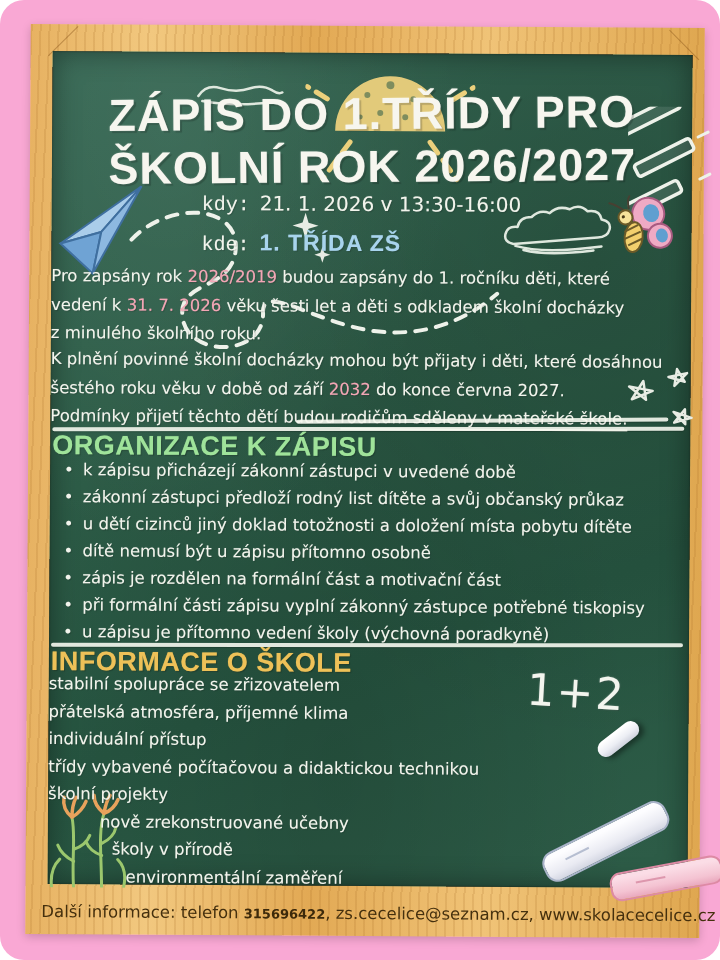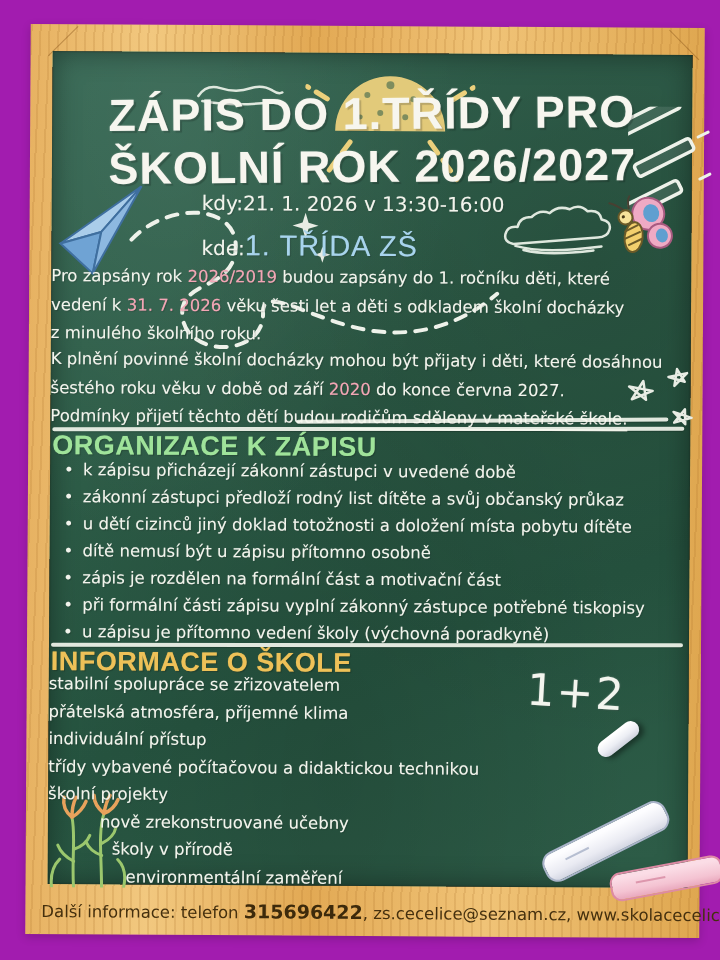--- a/index.html
+++ b/index.html
@@ -1,17 +1,17 @@
 <!DOCTYPE html>
 <html><head>
 <meta charset="utf-8">
 <style>
   html,body{margin:0;padding:0;background:#ffffff;}
-  .page{position:relative;width:720px;height:960px;background:#a21caf;overflow:hidden;
-        font-family:"DejaVu Sans",sans-serif;}
+  .page{position:relative;width:720px;height:960px;background:#f9a8d4;overflow:hidden;
+        font-family:"DejaVu Sans",sans-serif;border-radius:24px;}
   
   .poster{position:absolute;left:28px;top:26px;width:674px;height:910px;
           transform:rotate(0.35deg);
           background:
             repeating-linear-gradient(92deg, rgba(160,100,30,.16) 0 2px, rgba(255,255,255,0) 2px 9px),
             linear-gradient(90deg,#e7b262 0%,#f2c87f 18%,#e2a954 42%,#f0c377 68%,#dfa750 100%);
           box-shadow:0 3px 10px rgba(0,0,0,.18);}
   .corner{position:absolute;width:1px;background:rgba(120,70,15,.4);}
   .corner.tl{left:32px;top:-4px;height:42px;transform:rotate(45deg);}
   .corner.tr{right:20px;top:-4px;height:42px;transform:rotate(-45deg);}
@@ -27,30 +27,30 @@
   
   .chalk{color:#f2f4ec;text-shadow:0 0 1px rgba(255,255,255,.35), 1px 1px 1px rgba(0,0,0,.18);}
   .title{position:absolute;left:0;top:34px;width:100%;text-align:center;
          font-family:"Liberation Sans",sans-serif;font-weight:700;
          font-size:45px;line-height:53px;letter-spacing:1px;color:#f7f6ef;
          transform:rotate(-0.8deg);
          text-shadow:0 0 2px rgba(255,255,255,.25), 2px 2px 1px rgba(0,0,0,.2);}
   .when,.where{position:absolute;left:150px;font-size:20px;font-weight:500;}
   .when{top:139px;}
   .where{top:177px;}
-  .when .lbl,.where .lbl{}
-  .where .val{color:#a8d4ed;font-weight:400;font-size:29px;letter-spacing:1px;
+  .when .lbl,.where .lbl{margin-right:10px;font-family:Liberation Mono, monospace;}
+  .where .val{color:#a8d4ed;font-weight:700;font-size:23px;letter-spacing:1px;
               font-family:"Liberation Sans",sans-serif;
               text-shadow:0 0 1px rgba(168,212,237,.5), 1px 1px 1px rgba(0,0,0,.2);margin-top:40px;}
   .para{position:absolute;left:0;width:640px;font-size:16.5px;line-height:28.5px;white-space:nowrap;}
   .p1{top:211px;}
   .p2{top:294px;}
   .c-pink{color:#f2a6b5;text-shadow:0 0 1px rgba(242,166,181,.5),1px 1px 1px rgba(0,0,0,.2);}
   .u{border-bottom:2px solid rgba(244,246,238,.9);padding-bottom:1px;}
-  .b{font-size:19px;font-weight:700;}
+  .b{font-size:13px;font-weight:700;}
   .heading{position:absolute;left:2px;font-family:"Liberation Sans",sans-serif;
            font-weight:700;font-size:27px;letter-spacing:.5px;}
   .h-org{top:379px;color:#9fe39a;text-shadow:0 0 1px rgba(159,227,154,.5),1px 1px 1px rgba(0,0,0,.25);}
   .h-info{top:595px;color:#eec158;text-shadow:0 0 1px rgba(238,193,88,.5),1px 1px 1px rgba(0,0,0,.25);}
   .bullets{position:absolute;left:14px;top:405px;margin:0;padding:0;list-style:none;
            font-size:16.5px;line-height:27px;white-space:nowrap;}
   .bullets li{position:relative;padding-left:19px;}
   .bullets .dot{position:absolute;left:0;top:0;}
   .info-list{position:absolute;left:0;top:619px;font-size:16.5px;line-height:27.5px;white-space:nowrap;}
   .chalk-line{position:absolute;height:4px;background:rgba(246,248,240,.9);border-radius:3px;
@@ -197,21 +197,21 @@
         <span class="lbl">kde:</span><span class="val">1. TŘÍDA ZŠ</span>
       </div>
 
       <div class="para p1 chalk">
           <div class="line"><span>Pro zapsány rok </span><span class="c-pink">2026/2019</span><span> budou zapsány do 1. ročníku děti, které</span></div>
           <div class="line"><span>vedení k </span><span class="c-pink">31. 7. 2026</span><span> věku šesti let a děti s odkladem školní docházky</span></div>
           <div class="line"><span>z minulého školního roku.</span></div>
         </div>
       <div class="para p2 chalk">
           <div class="line"><span>K plnění povinné školní docházky mohou být přijaty i děti, které dosáhnou</span></div>
-          <div class="line"><span>šestého roku věku v době od září </span><span class="c-pink">2020</span><span> do konce června 2027.</span></div>
+          <div class="line"><span>šestého roku věku v době od září </span><span class="c-pink">2032</span><span> do konce června 2027.</span></div>
           <div class="line"><span>Podmínky přijetí těchto dětí budou </span><span class="u">rodičům sděleny v mateřské škole.</span></div>
         </div>
 
       <div class="chalk-line cl-partial"></div>
       <div class="chalk-line cl-1"></div>
 
       <div class="heading h-org">ORGANIZACE K ZÁPISU</div>
       <ul class="bullets chalk">
           <li><span class="dot">•</span><span>k zápisu přicházejí zákonní zástupci v uvedené době</span></li>
           <li><span class="dot">•</span><span>zákonní zástupci předloží rodný list dítěte a svůj občanský průkaz</span></li>

